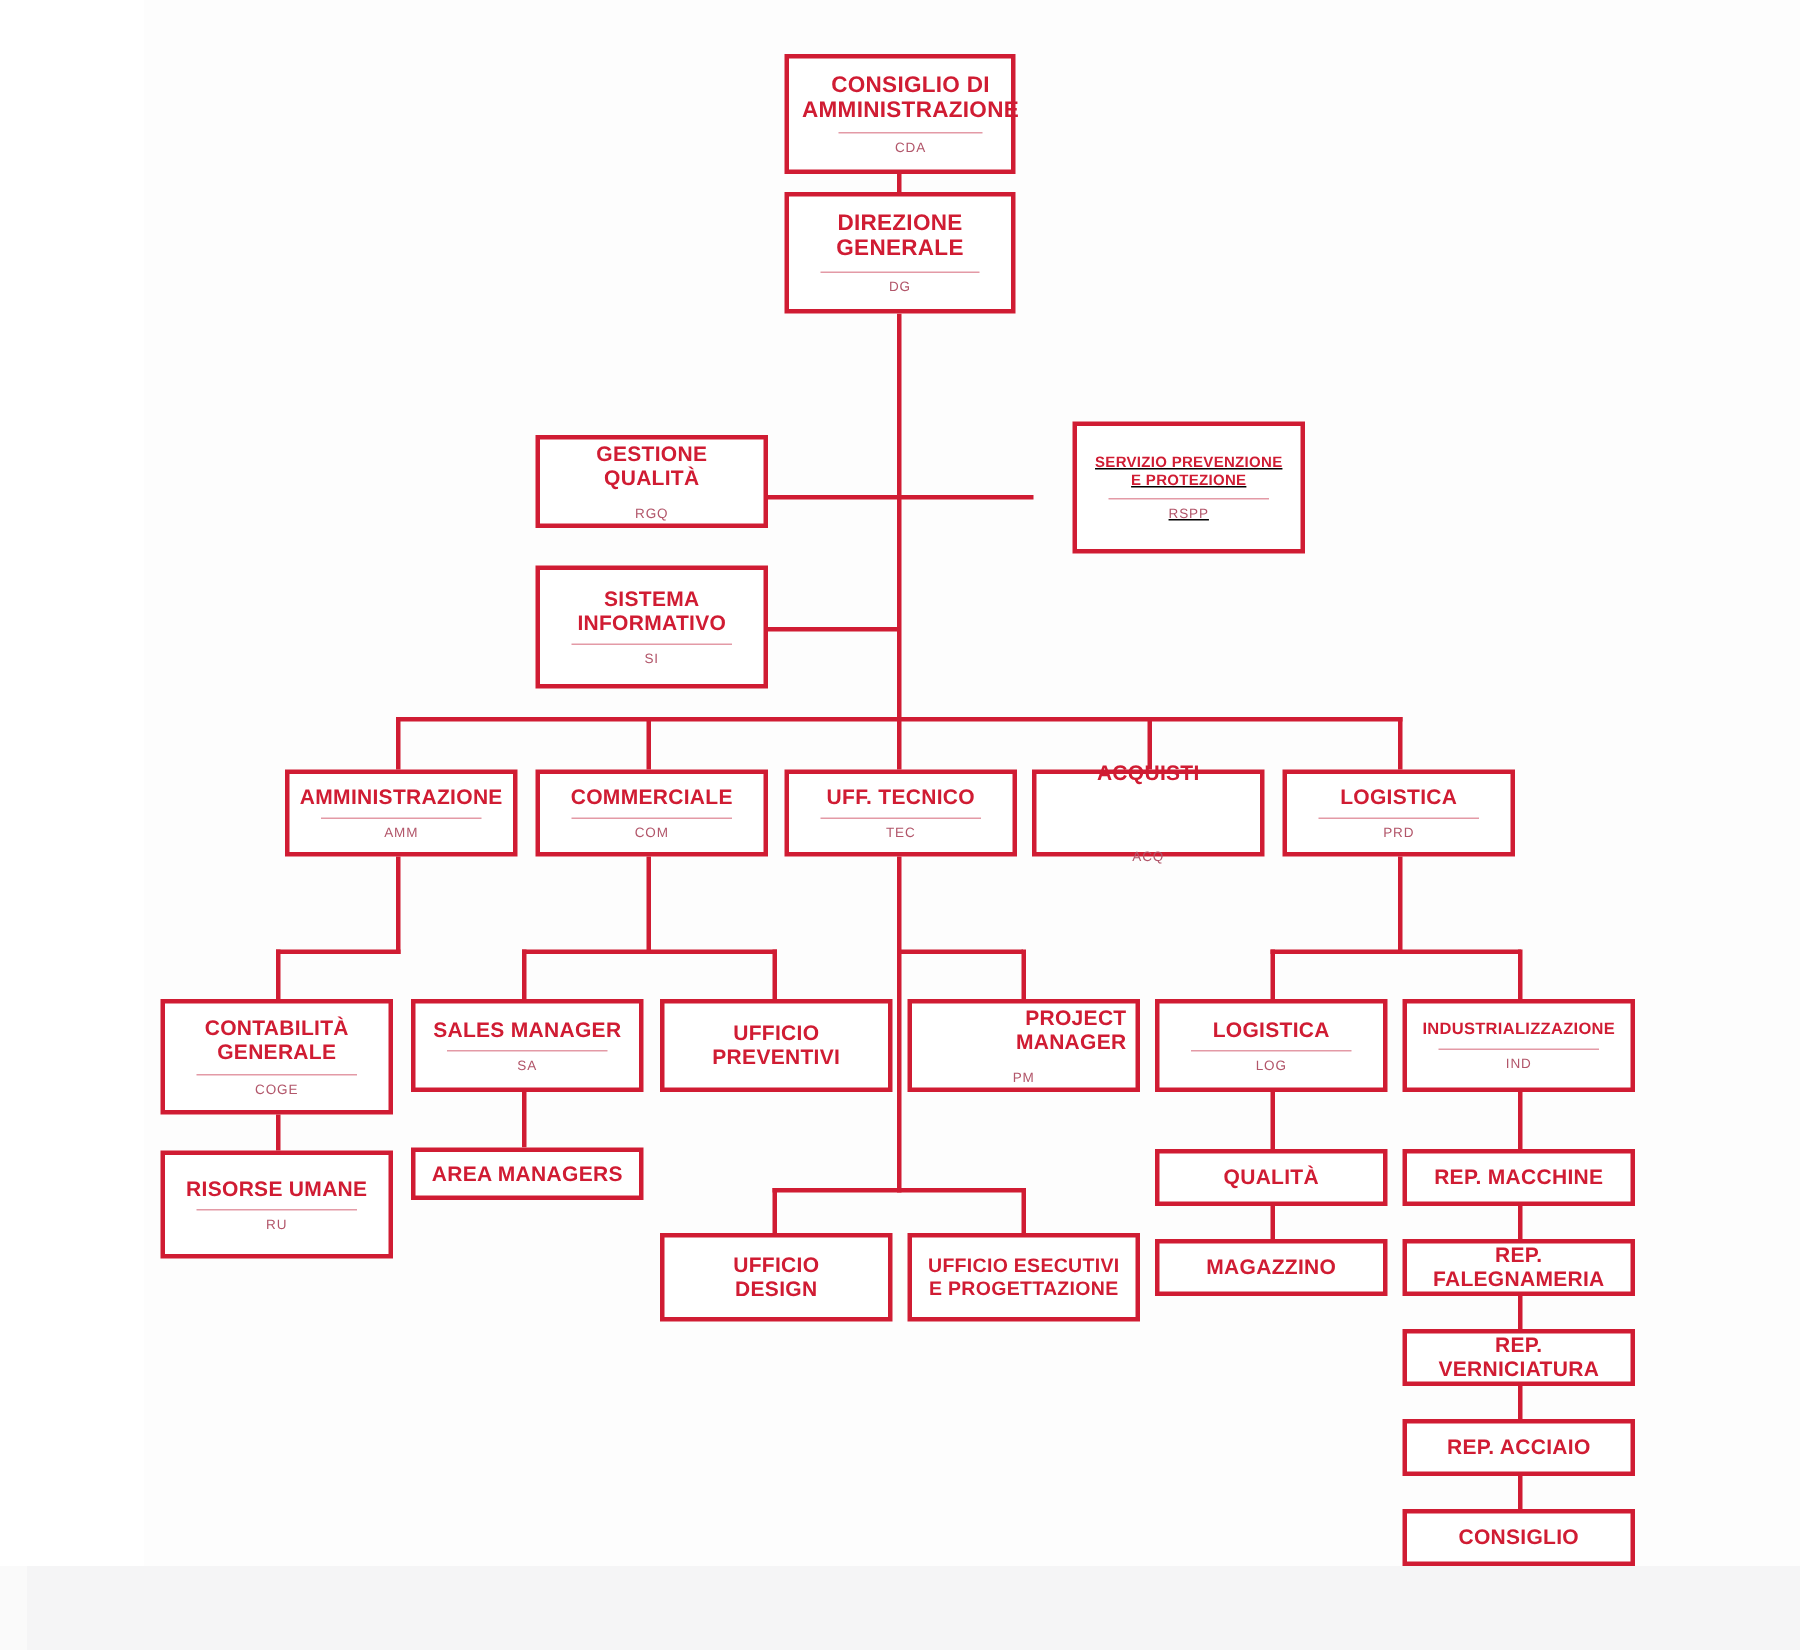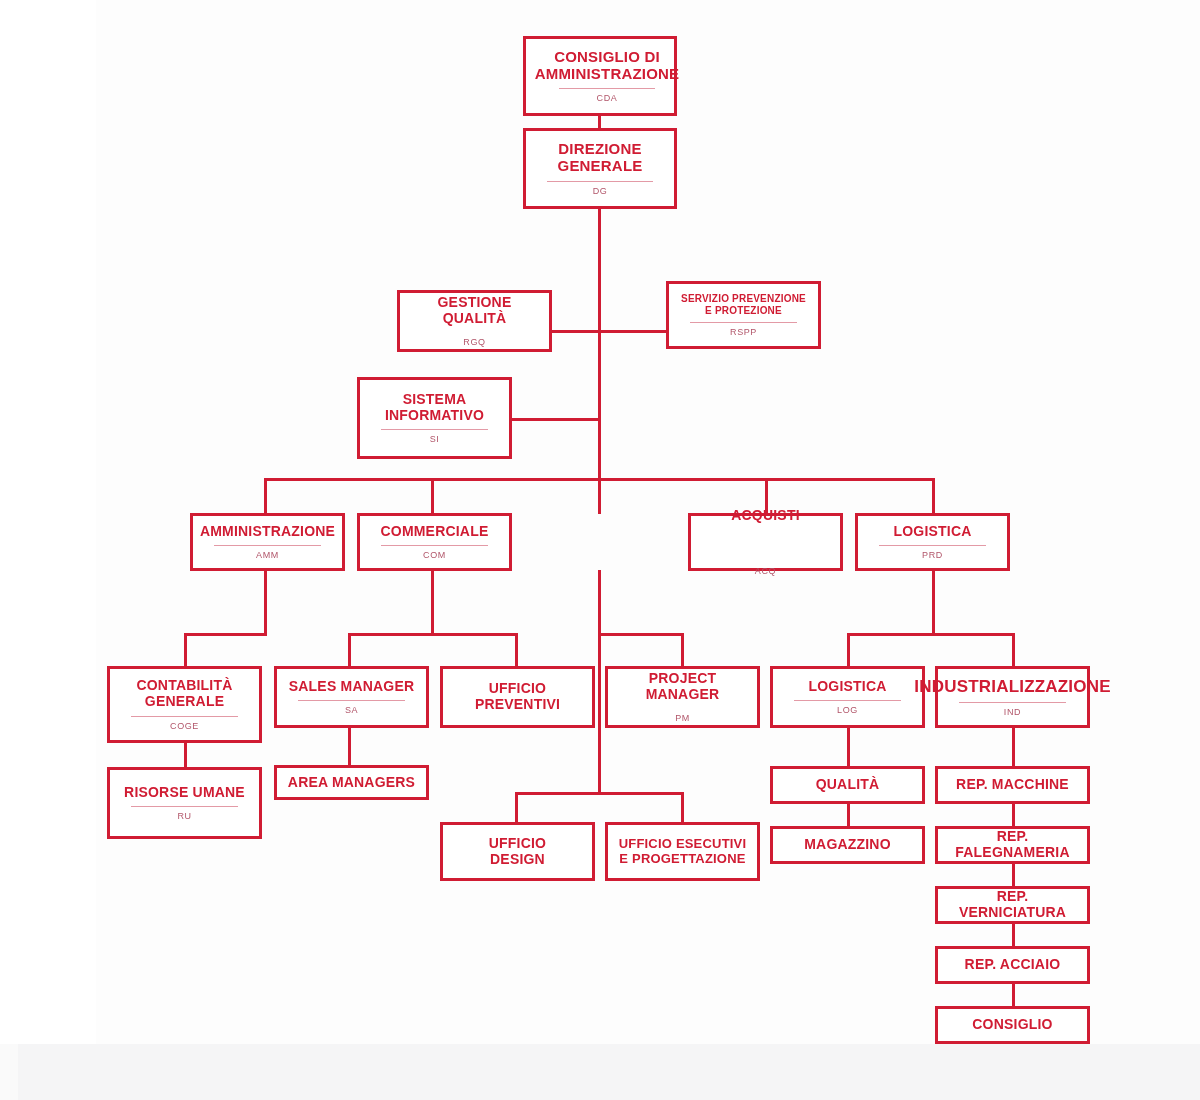--- a/index.html
+++ b/index.html
@@ -80,21 +80,21 @@
     color: #b2566a;
     font-size: 9px;
     letter-spacing: 0.6px;
     line-height: 1;
   }
 
   
   .t15 .title { font-size: 15px; }
   .t14 .title { font-size: 14px; }
   .t13 .title { font-size: 13px; }
-  .t11 .title { font-size: 17px; }
+  .t11 .title { font-size: 11px; }
   .t10 .title { font-size: 10px; }
 </style>
 </head>
 <body>
 
 <div id="page">
 
   <div id="content-panel"></div>
   <div id="footer-band"></div>
   <div id="footer-band-inner"></div>
@@ -156,27 +156,27 @@
     <div class="code">CDA</div>
   </div>
 
   <div class="node t15" style="left:523px; top:128px; width:154px; height:81px;">
     <div class="title">DIREZIONE
 GENERALE</div>
     <div class="rule"></div>
     <div class="code">DG</div>
   </div>
 
-  <div class="node t14" style="left:357px; top:290px; width:155px; height:62px;margin-left:40px;">
+  <div class="node t14" style="left:357px; top:290px; width:155px; height:62px;">
     <div class="title">GESTIONE QUALITÀ</div>
     <div class="rule"></div>
     <div class="code">RGQ</div>
   </div>
 
-  <div class="node t10" style="left:666px; top:281px; width:155px; height:68px;">
+  <div class="node t10" style="left:715px; top:281px; width:155px; height:88px;text-decoration:underline;">
     <div class="title">SERVIZIO PREVENZIONE
 E PROTEZIONE</div>
     <div class="rule"></div>
     <div class="code">RSPP</div>
   </div>
 
   <div class="node t14" style="left:357px; top:377px; width:155px; height:82px;">
     <div class="title">SISTEMA
 INFORMATIVO</div>
     <div class="rule"></div>
@@ -188,20 +188,25 @@
     <div class="rule"></div>
     <div class="code">AMM</div>
   </div>
 
   <div class="node t14" style="left:357px; top:513px; width:155px; height:58px;">
     <div class="title">COMMERCIALE</div>
     <div class="rule"></div>
     <div class="code">COM</div>
   </div>
 
+  <div class="node t14" style="left:523px; top:513px; width:155px; height:58px;">
+    <div class="title">UFF. TECNICO</div>
+    <div class="rule"></div>
+    <div class="code">TEC</div>
+  </div>
 
   <div class="node t14" style="left:688px; top:513px; width:155px; height:58px;gap:16px;">
     <div class="title">ACQUISTI</div>
     <div class="rule"></div>
     <div class="code">ACQ</div>
   </div>
 
   <div class="node t14" style="left:855px; top:513px; width:155px; height:58px;">
     <div class="title">LOGISTICA</div>
     <div class="rule"></div>
@@ -229,21 +234,21 @@
 
   <div class="node t14" style="left:274px; top:765px; width:155px; height:35px;">
     <div class="title">AREA MANAGERS</div>
   </div>
 
   <div class="node t14" style="left:440px; top:666px; width:155px; height:62px;">
     <div class="title">UFFICIO
 PREVENTIVI</div>
   </div>
 
-  <div class="node t14" style="left:605px; top:666px; width:155px; height:62px;">
+  <div class="node t14" style="left:605px; top:666px; width:155px; height:62px;text-align:right;">
     <div class="title">PROJECT MANAGER</div>
     <div class="rule"></div>
     <div class="code">PM</div>
   </div>
 
   <div class="node t14" style="left:440px; top:822px; width:155px; height:59px;">
     <div class="title">UFFICIO
 DESIGN</div>
   </div>
 

